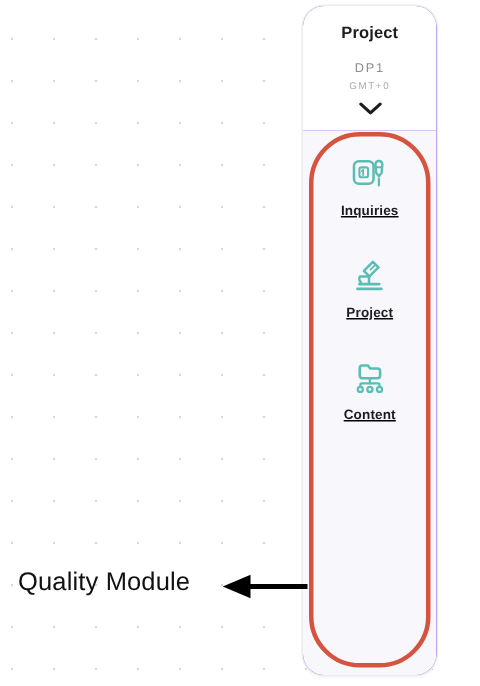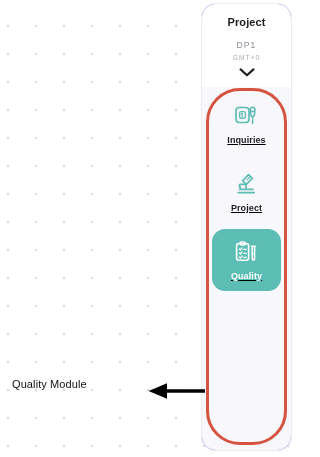--- a/index.html
+++ b/index.html
@@ -123,21 +123,21 @@
     height: 357px;
     border: 3px solid #d4543f;
     border-radius: 34px;
     box-sizing: border-box;
     pointer-events: none;
   }
   #annotation-label {
     position: absolute;
     left: 12px;
     top: 378px;
-    font-size: 11px;
+    font-size: 17px;
     color: #111114;
     letter-spacing: .1px;
     white-space: nowrap;
     text-align: right;
   }
   #annotation-arrow {
     position: absolute;
     left: 148px;
     top: 380px;
     width: 58px;
@@ -189,40 +189,39 @@
           <path d="M16.4 4.4 L13.0 7.8" stroke="#5cbdb4" stroke-width="1.2" stroke-linecap="round"></path>
           <path d="M12.3 12.3 L6.0 12.3 C6.0 12.3 4.6 14.1 6.6 16.2" stroke="#5cbdb4" stroke-width="1.7" stroke-linecap="round" stroke-linejoin="round" fill="none"></path>
           <path d="M12.0 12.5 L12.0 17.2" stroke="#5cbdb4" stroke-width="1.7" stroke-linecap="round"></path>
           <path d="M5.6 17.4 L18.8 17.4" stroke="#5cbdb4" stroke-width="1.8" stroke-linecap="round"></path>
           <path d="M4.3 20.6 L20.2 20.6" stroke="#5cbdb4" stroke-width="1.8" stroke-linecap="round"></path>
         </svg>
       </span>
       <span class="nav-label">Project</span>
     </div>
 
-
-    <div class="nav-item active">
+    <div class="nav-item">
       <span class="nav-icon">
         <svg width="25" height="24" viewBox="0 0 25 24" fill="none">
-          <rect x="2.6" y="3.6" width="12.0" height="16.6" rx="2.2" stroke="#ffffff" stroke-width="1.6"></rect>
-          <rect x="6.1" y="1.9" width="5.0" height="3.2" rx="1.1" stroke="#ffffff" stroke-width="1.4" fill="none"></rect>
-          <path d="M5.4 9.0 L6.4 10.0 L8.2 7.9" stroke="#ffffff" stroke-width="1.25" stroke-linecap="round" stroke-linejoin="round"></path>
-          <path d="M9.8 9.3 L12.2 9.3" stroke="#ffffff" stroke-width="1.25" stroke-linecap="round"></path>
-          <path d="M5.4 13.0 L6.4 14.0 L8.2 11.9" stroke="#ffffff" stroke-width="1.25" stroke-linecap="round" stroke-linejoin="round"></path>
-          <path d="M9.8 13.3 L12.2 13.3" stroke="#ffffff" stroke-width="1.25" stroke-linecap="round"></path>
-          <path d="M5.4 17.0 L6.4 18.0 L8.2 15.9" stroke="#ffffff" stroke-width="1.25" stroke-linecap="round" stroke-linejoin="round"></path>
-          <path d="M9.8 17.3 L12.2 17.3" stroke="#ffffff" stroke-width="1.25" stroke-linecap="round"></path>
-          <path d="M17.3 6.2 L21.5 6.2" stroke="#ffffff" stroke-width="1.5" stroke-linecap="round"></path>
-          <path d="M18.2 6.4 L18.2 18.0 C18.2 19.3 19.0 20.1 19.4 20.1
-                   C19.8 20.1 20.6 19.3 20.6 18.0 L20.6 6.4" stroke="#ffffff" stroke-width="1.5" stroke-linejoin="round" fill="none"></path>
-          <path d="M18.2 13.6 L20.6 13.6" stroke="#ffffff" stroke-width="1.3"></path>
+          <path d="M7.6 3.6 L11.3 3.6 L12.8 5.6 L17.6 5.6
+                   C18.7 5.6 19.4 6.3 19.4 7.4 L19.4 10.4
+                   C19.4 11.5 18.7 12.2 17.6 12.2 L7.6 12.2
+                   C6.5 12.2 5.8 11.5 5.8 10.4 L5.8 5.4
+                   C5.8 4.3 6.5 3.6 7.6 3.6 Z" stroke="#5cbdb4" stroke-width="1.7" stroke-linejoin="round"></path>
+          <path d="M12.6 12.4 L12.6 15.6" stroke="#5cbdb4" stroke-width="1.5" stroke-linecap="round"></path>
+          <path d="M6.2 18.0 L6.2 16.6 C6.2 16.0 6.6 15.6 7.2 15.6
+                   L18.0 15.6 C18.6 15.6 19.0 16.0 19.0 16.6 L19.0 18.0" stroke="#5cbdb4" stroke-width="1.5" stroke-linecap="round" stroke-linejoin="round" fill="none"></path>
+          <circle cx="6.2" cy="19.6" r="1.7" stroke="#5cbdb4" stroke-width="1.5"></circle>
+          <circle cx="12.6" cy="19.6" r="1.7" stroke="#5cbdb4" stroke-width="1.5"></circle>
+          <circle cx="19.0" cy="19.6" r="1.7" stroke="#5cbdb4" stroke-width="1.5"></circle>
         </svg>
       </span>
-      <span class="nav-label">Quality</span>
-    </div>
+      <span class="nav-label">Content</span>
+    </div>
+
 
   </div>
 </div>
 
 <div id="annotation-outline"></div>
 
 <div id="annotation-label">Quality Module</div>
 
 <svg id="annotation-arrow" viewBox="0 0 58 22" fill="none">
   <path d="M16 11 L57 11" stroke="#000000" stroke-width="3.4" stroke-linecap="butt"></path>

